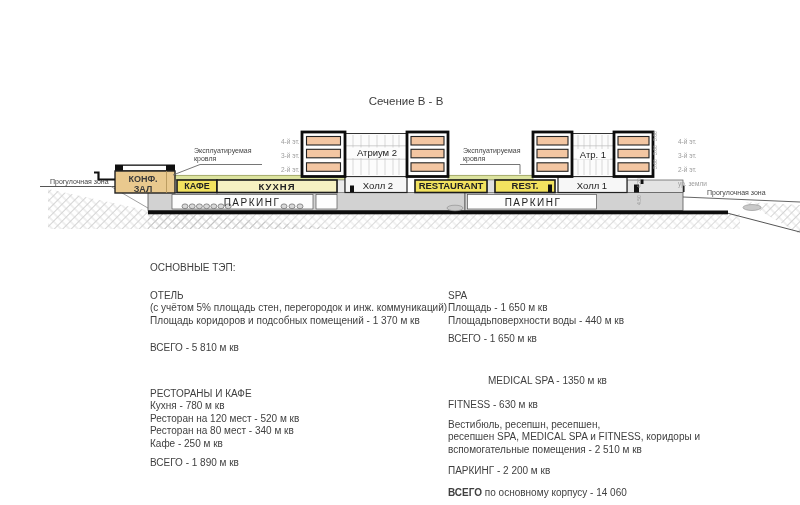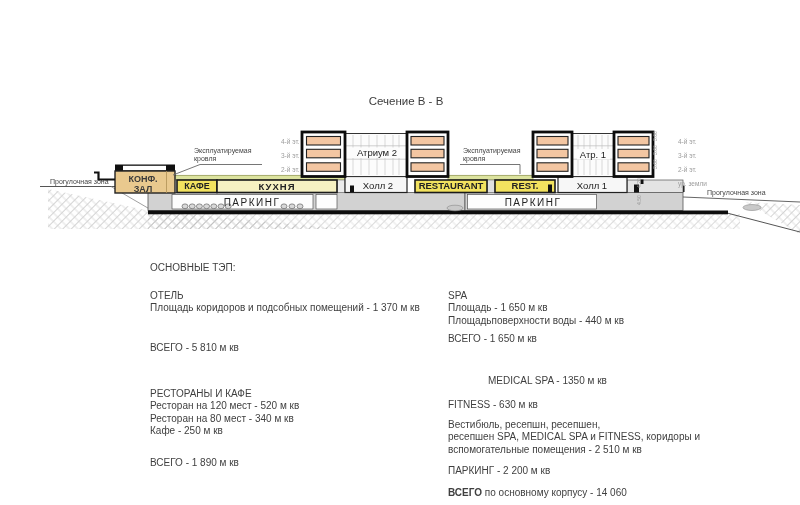--- a/index.html
+++ b/index.html
@@ -184,26 +184,28 @@
       <text transform="rotate(-90,657,141)" x="657" y="141">3.60</text>
       <text transform="rotate(-90,641,160)" x="641" y="160">4.20</text>
       <text transform="rotate(-90,641,177)" x="641" y="177">4.50</text>
     </g>
   </svg>
 
   <div class="txt" style="left:150px;top:234px;">ОСНОВНЫЕ ТЭП:</div>
 
   <div class="txt" style="left:150px;top:262px;">
     <div>ОТЕЛЬ</div>
+    <div>(с учётом 5% площадь стен, перегородок и инж. коммуникаций)</div>
     <div>Площадь коридоров и подсобных помещений - 1 370 м кв</div>
   </div>
   <div class="txt" style="left:150px;top:314px;">ВСЕГО - 5 810 м кв</div>
 
   <div class="txt" style="left:150px;top:360px;">
     <div>РЕСТОРАНЫ И КАФЕ</div>
+    <div>Кухня - 780 м кв</div>
     <div>Ресторан на 120 мест - 520 м кв</div>
     <div>Ресторан на 80 мест - 340 м кв</div>
     <div>Кафе - 250 м кв</div>
   </div>
   <div class="txt" style="left:150px;top:429px;">ВСЕГО - 1 890 м кв</div>
 
   <div class="txt" style="left:448px;top:262px;">
     <div>SPA</div>
     <div>Площадь - 1 650 м кв</div>
     <div>Площадьповерхности воды - 440 м кв</div>

